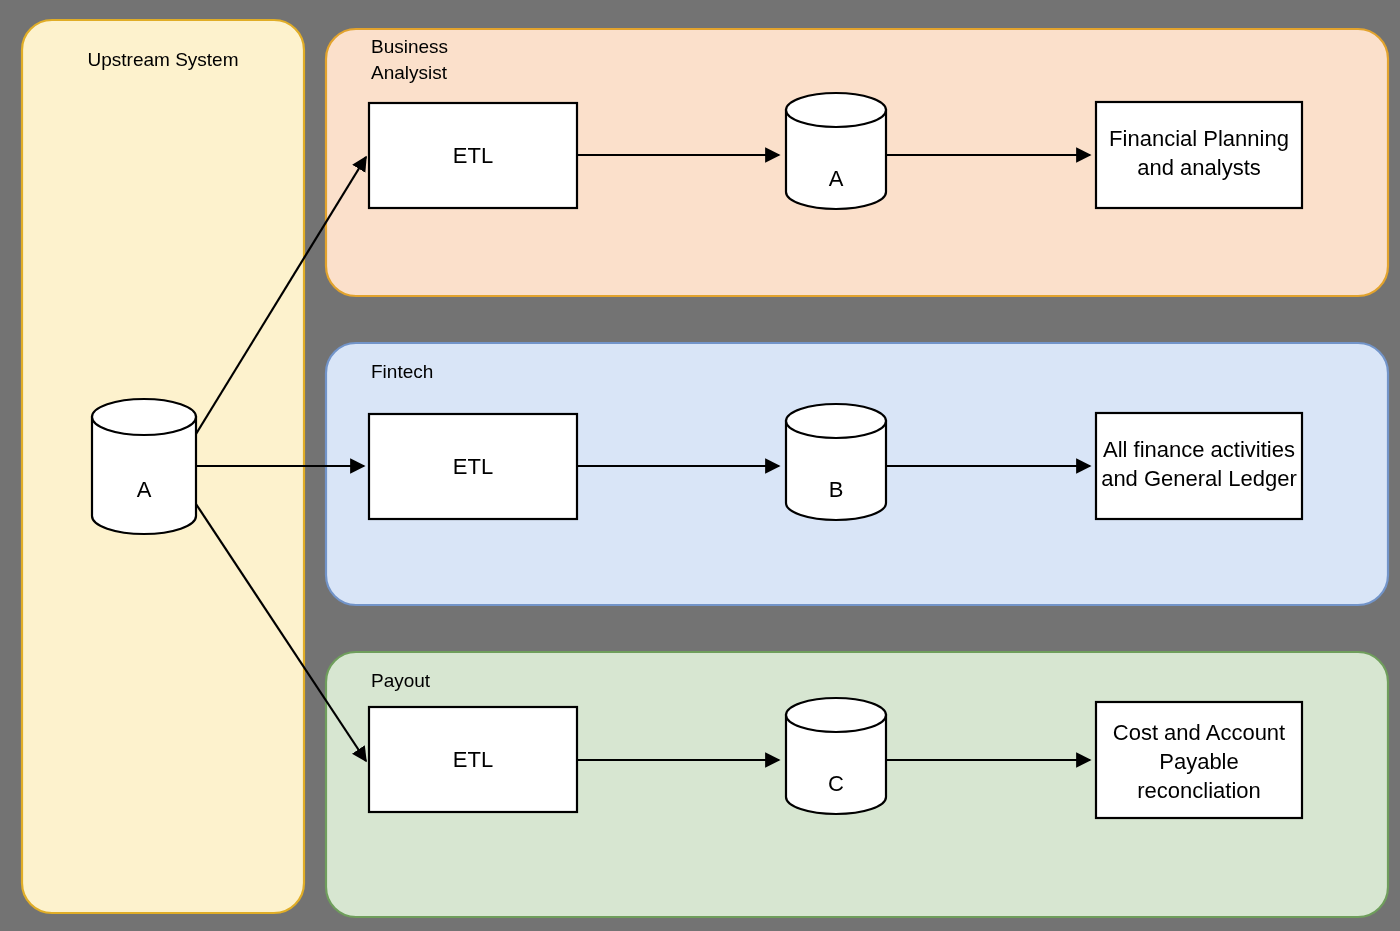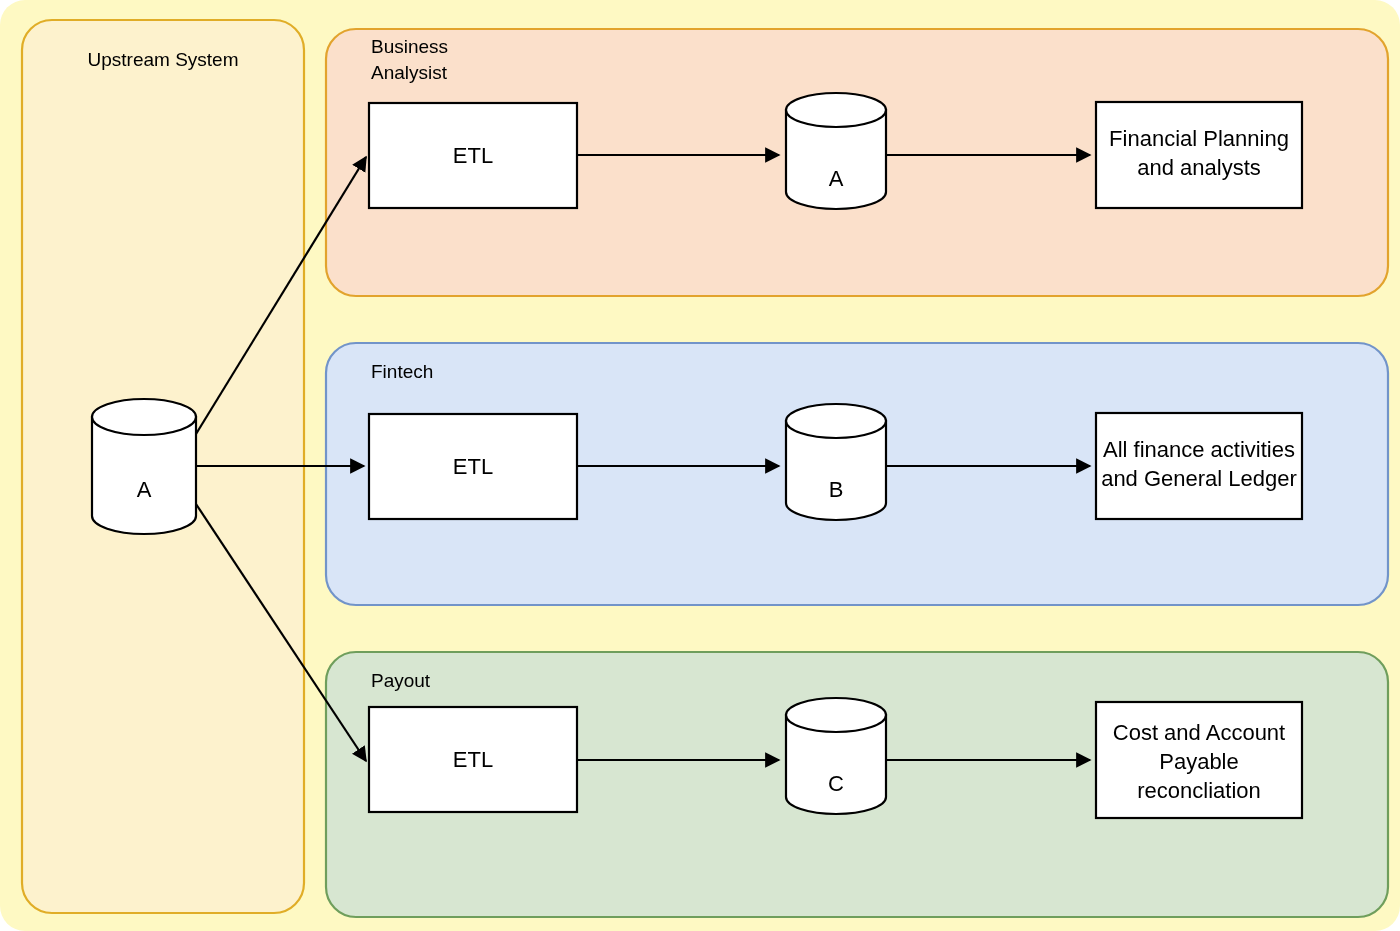--- a/index.html
+++ b/index.html
@@ -4,23 +4,22 @@
 <style>
   html, body {
     margin: 0;
     padding: 0;
     background: #ffffff;
   }
   #canvas-wrap {
     position: relative;
     width: 1400px;
     height: 931px;
-    background: #fef9c3;
+    background: #737373;
     font-family: "Liberation Sans", sans-serif;
-    border-radius: 25px;
   }
   svg#diagram {
     display: block;
     width: 1400px;
     height: 931px;
   }
   .grp-label, .node-label {
     font-family: "Liberation Sans", sans-serif;
     fill: #000000;
   }

